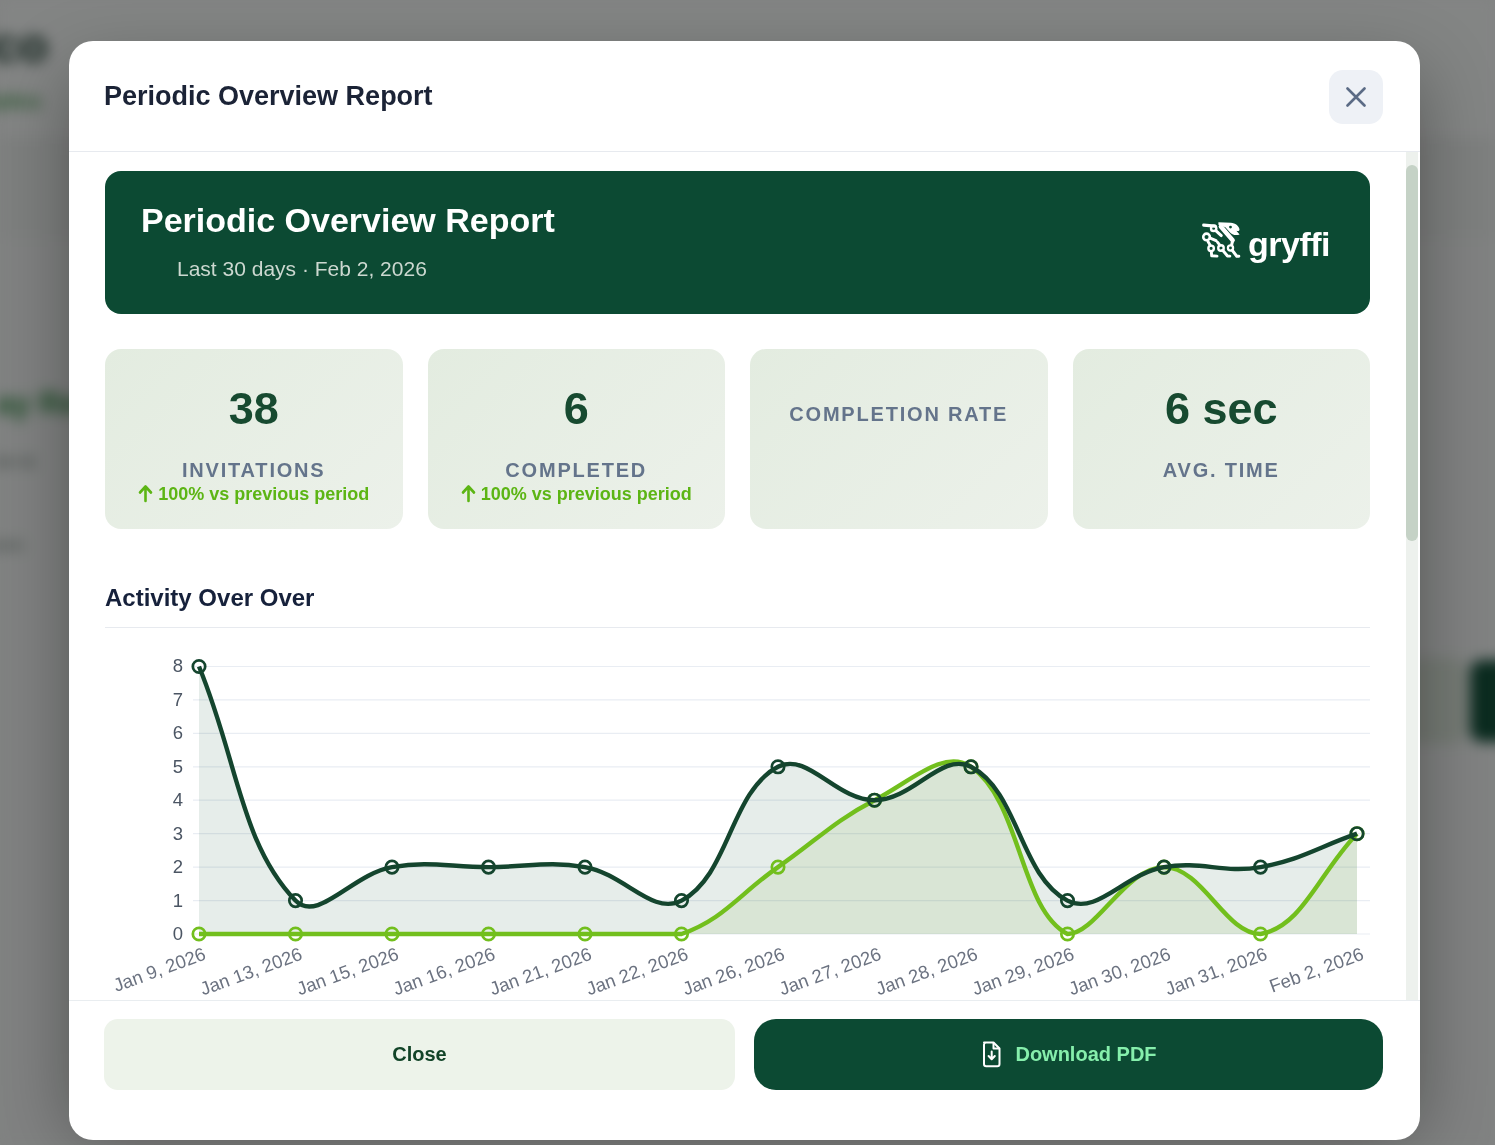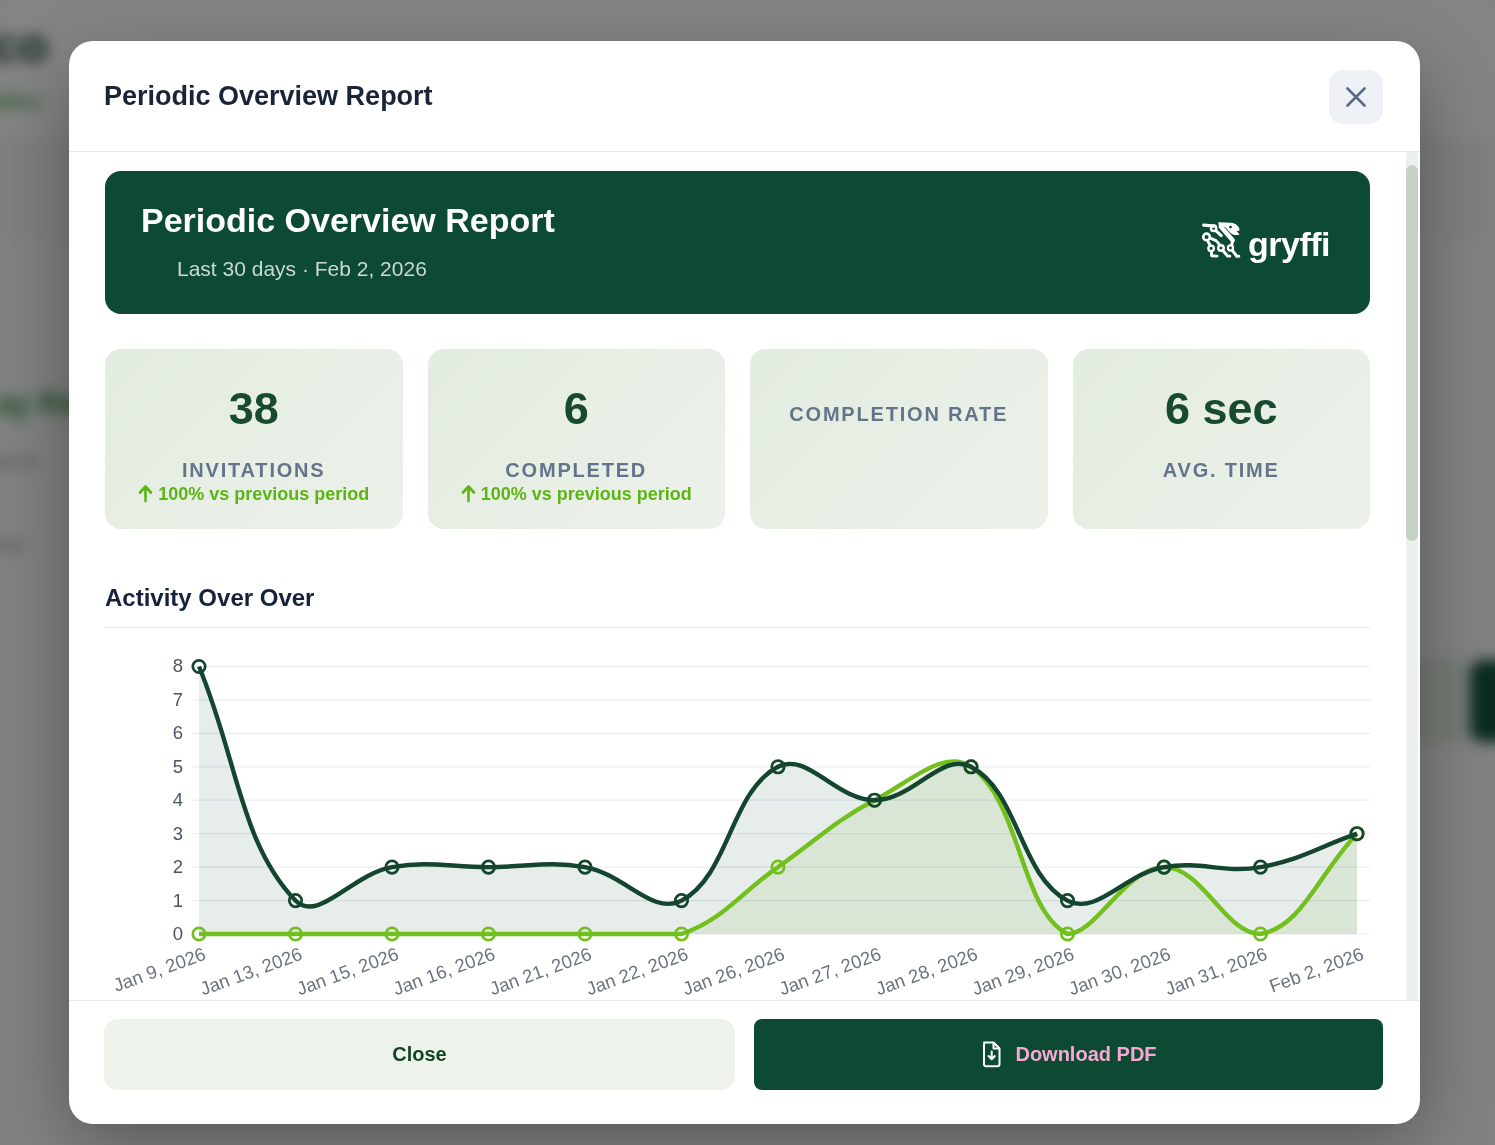--- a/index.html
+++ b/index.html
@@ -38,23 +38,23 @@
   .card { flex:1; height:180px; border-radius:16px; background:linear-gradient(135deg,#e3ece0 0%,#ecf1ea 100%); text-align:center; padding-top:32px; }
   .card .num { font-size:45px; font-weight:700; color:#174a30; line-height:56px; }
   .card .lab { margin-top:22px; font-size:20px; font-weight:700; letter-spacing:1.8px; color:#64748b; }
   .card .chg { margin-top:2px; font-size:18px; font-weight:600; color:#5cb514; }
 
   .sec-title { position:absolute; left:36px; top:432px; font-size:24px; font-weight:700; color:#16213b; }
   .sec-line { position:absolute; left:36px; top:475px; width:1265px; height:1px; background:#e7eaef; }
 
   .chart { position:absolute; left:36px; top:489px; width:1265px; height:380px; }
 
-  .mfoot { position:absolute; left:0; top:959px; width:100%; height:124px; background:#ffffff; border-top:1px solid #e9edf0; border-radius:0 0 24px 24px; }
+  .mfoot { position:absolute; left:0; top:959px; width:100%; height:140px; background:#ffffff; border-top:1px solid #e9edf0; border-radius:0 0 24px 24px; }
   .btn-close { position:absolute; left:35px; top:18px; width:631px; height:71px; background:#edf3ea; border-radius:14px; color:#124428; font-size:20px; font-weight:600; text-align:center; line-height:71px; }
-  .btn-dl { position:absolute; left:685px; top:18px; width:629px; height:71px; background:#0c4a33; border-radius:8px; color:#f9a8d4; font-size:20px; font-weight:600; }
+  .btn-dl { position:absolute; left:685px; top:18px; width:629px; height:71px; background:#0c4a33; border-radius:22px; color:#86efac; font-size:20px; font-weight:600; }
   .btn-dl .inner { position:absolute; left:0; top:0; width:100%; height:71px; display:flex; align-items:center; justify-content:center; gap:12px; }
 
   .sb-track { position:absolute; left:1337px; top:111px; width:12px; height:848px; background:#edf1ed; }
   .sb-thumb { position:absolute; left:1337px; top:124px; width:12px; height:376px; background:#c5d2c6; border-radius:6px; }
 </style>
 </head>
 <body>
 <div class="stage">
   <div class="bgpage">
     <div class="bg-top"></div>

